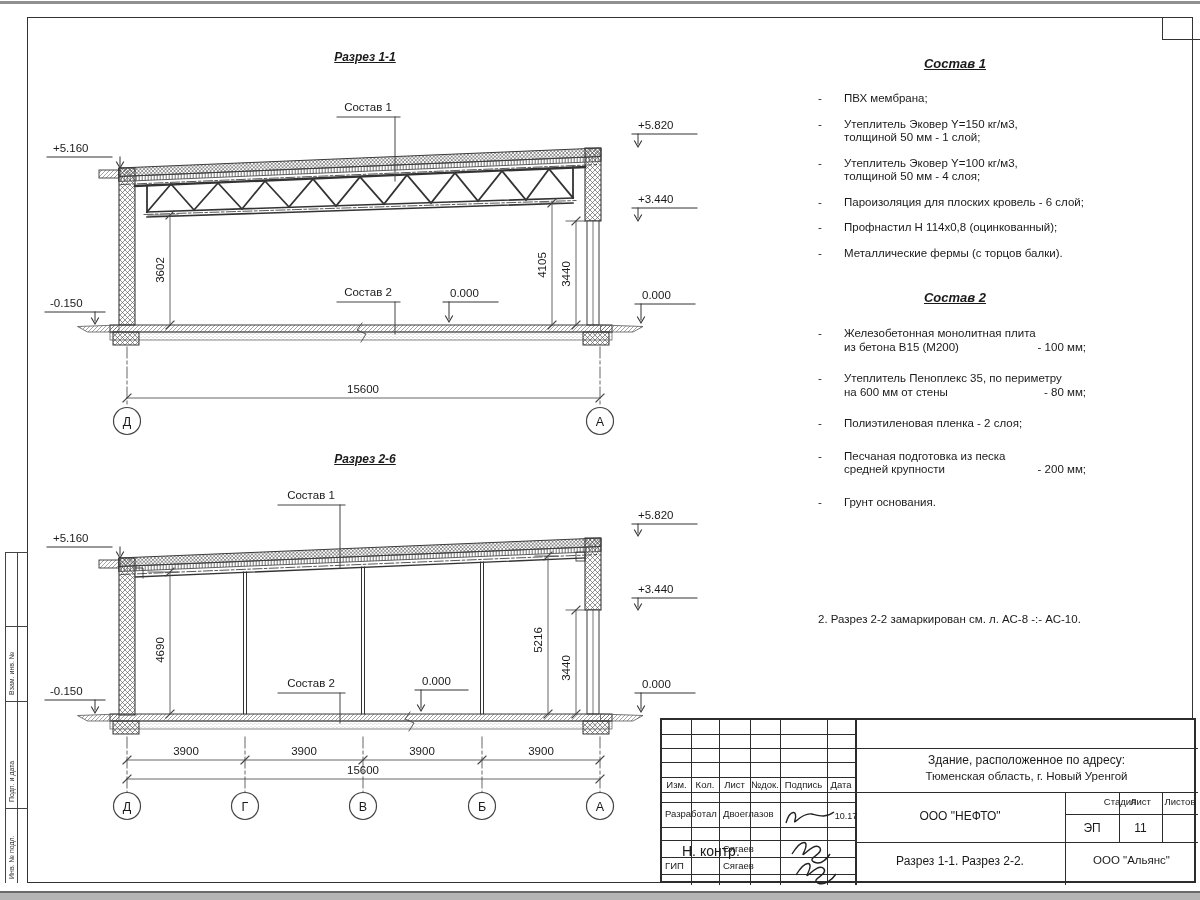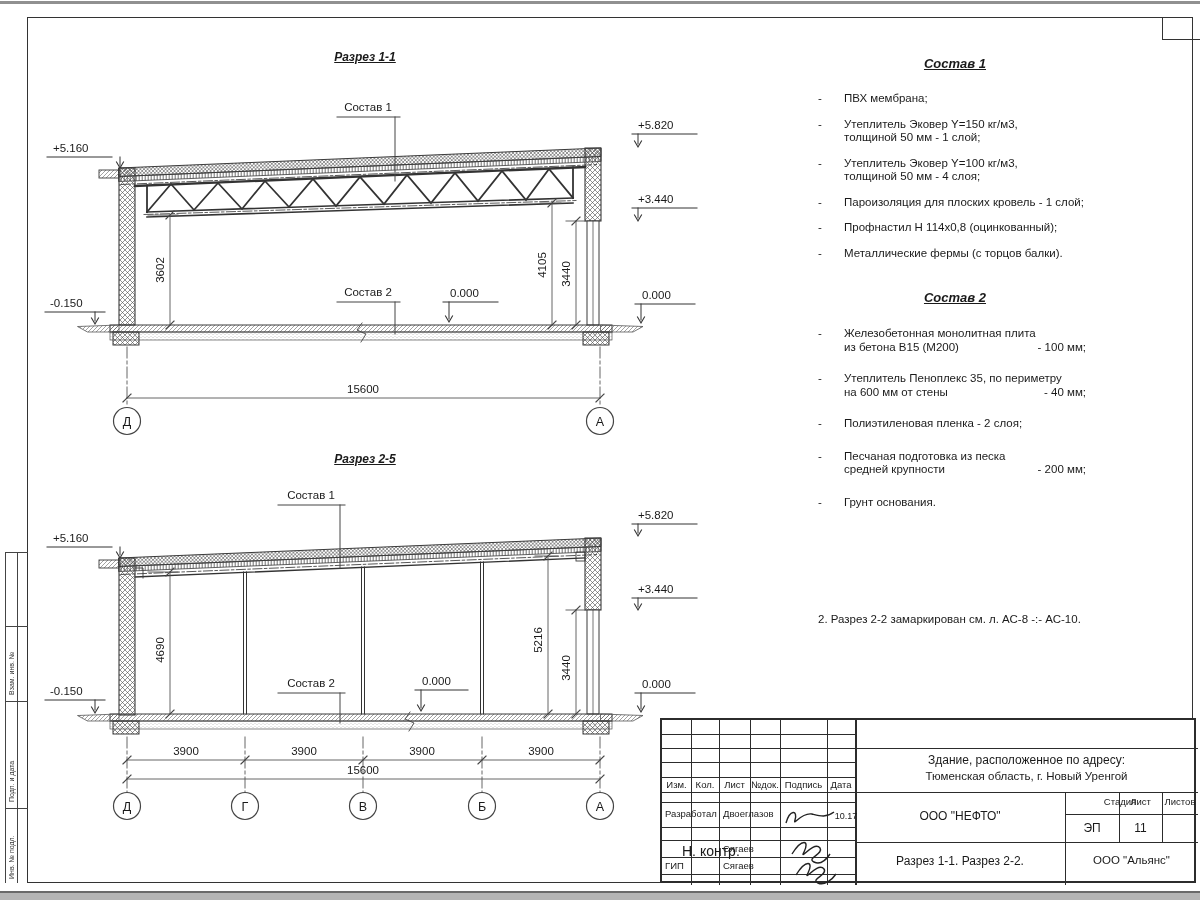--- a/index.html
+++ b/index.html
@@ -38,21 +38,21 @@
 <body>
 
 <div id="page">
 
   <div class="edge-top"></div>
   <div class="edge-bot"></div>
   <div id="frame"></div>
   <div id="tr-box"></div>
 
   <div class="abs ttl" style="left:295px;top:50px;width:140px;">Разрез 1-1</div>
-  <div class="abs ttl" style="left:295px;top:452px;width:140px;">Разрез 2-5</div>
+  <div class="abs ttl" style="left:295px;top:452px;width:140px;">Разрез 2-6</div>
 
   <svg class="abs" style="left:0;top:0;" width="1200" height="900" viewBox="0 0 1200 900">
     <defs>
       <pattern id="xh" width="5" height="5" patternUnits="userSpaceOnUse">
         <path d="M0,5 L5,0 M0,0 L5,5" stroke="#4c4c4c" stroke-width="0.6"></path>
       </pattern>
       <pattern id="rf" width="3.6" height="3.6" patternUnits="userSpaceOnUse">
         <path d="M0,3.6 L3.6,0 M0,0 L3.6,3.6" stroke="#3f3f3f" stroke-width="0.55"></path>
       </pattern>
       <pattern id="dh" width="4" height="4" patternUnits="userSpaceOnUse">
@@ -327,21 +327,21 @@
     <div class="item">
       <span class="dash">-</span>
       <div>
           <div>Утеплитель Эковер Y=100 кг/м3,</div>
            <div>толщиной 50 мм - 4 слоя;</div>
         </div>
     </div>
     <div class="item">
       <span class="dash">-</span>
       <div>
-          <div>Пароизоляция для плоских кровель - 1 слой;</div>
+          <div>Пароизоляция для плоских кровель - 6 слой;</div>
         </div>
     </div>
     <div class="item">
       <span class="dash">-</span>
       <div>
           <div>Профнастил Н 114х0,8 (оцинкованный);</div>
         </div>
     </div>
     <div class="item">
       <span class="dash">-</span>
@@ -362,21 +362,21 @@
           <span>- 100 мм;</span>
           </div>
         </div>
     </div>
     <div class="item" style="margin-bottom:18px;">
       <span class="dash">-</span>
       <div style="flex:1;">
           <div>Утеплитель Пеноплекс 35, по периметру</div>
         <div class="l2">
             <span>на 600 мм от стены</span>
-          <span>- 40 мм;</span>
+          <span>- 80 мм;</span>
           </div>
         </div>
     </div>
     <div class="item" style="margin-bottom:19px;">
       <span class="dash">-</span>
       <div>
           <div>Полиэтиленовая пленка - 2 слоя;</div>
         </div>
     </div>
     <div class="item" style="margin-bottom:19px;">

